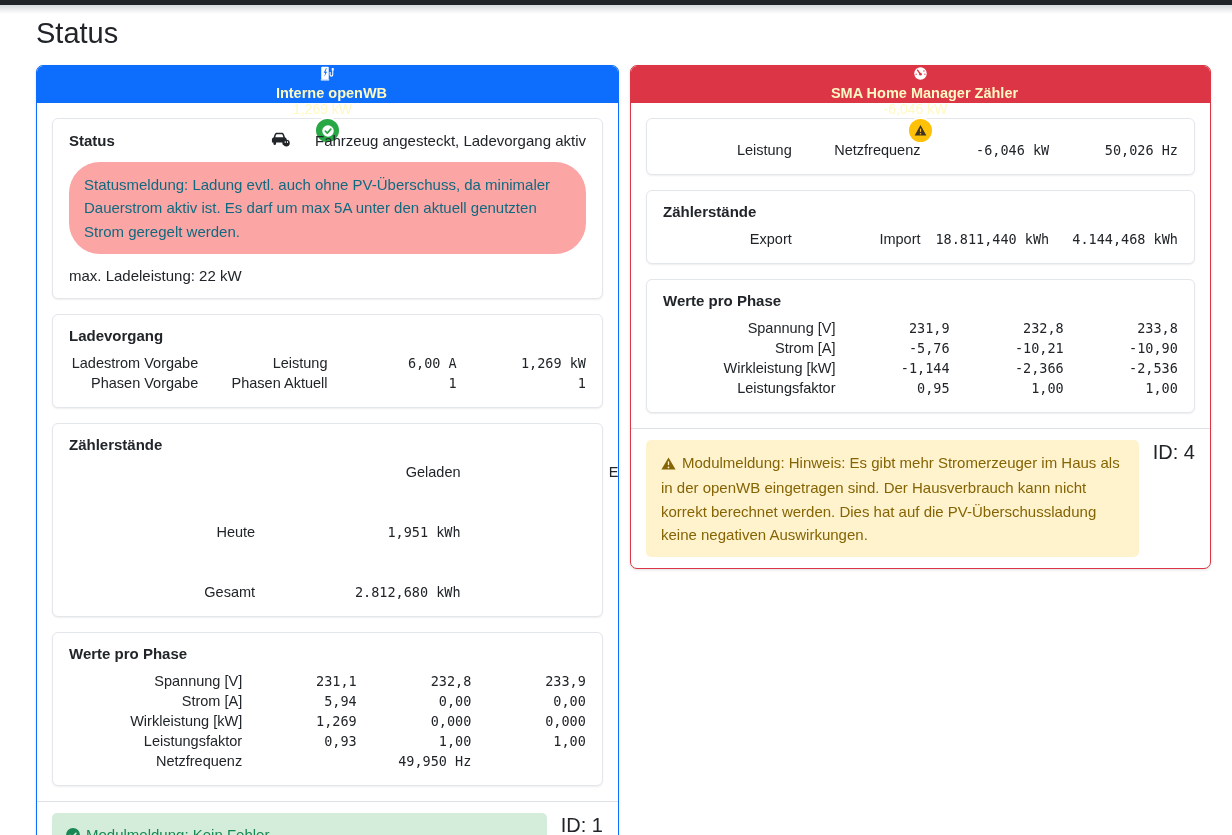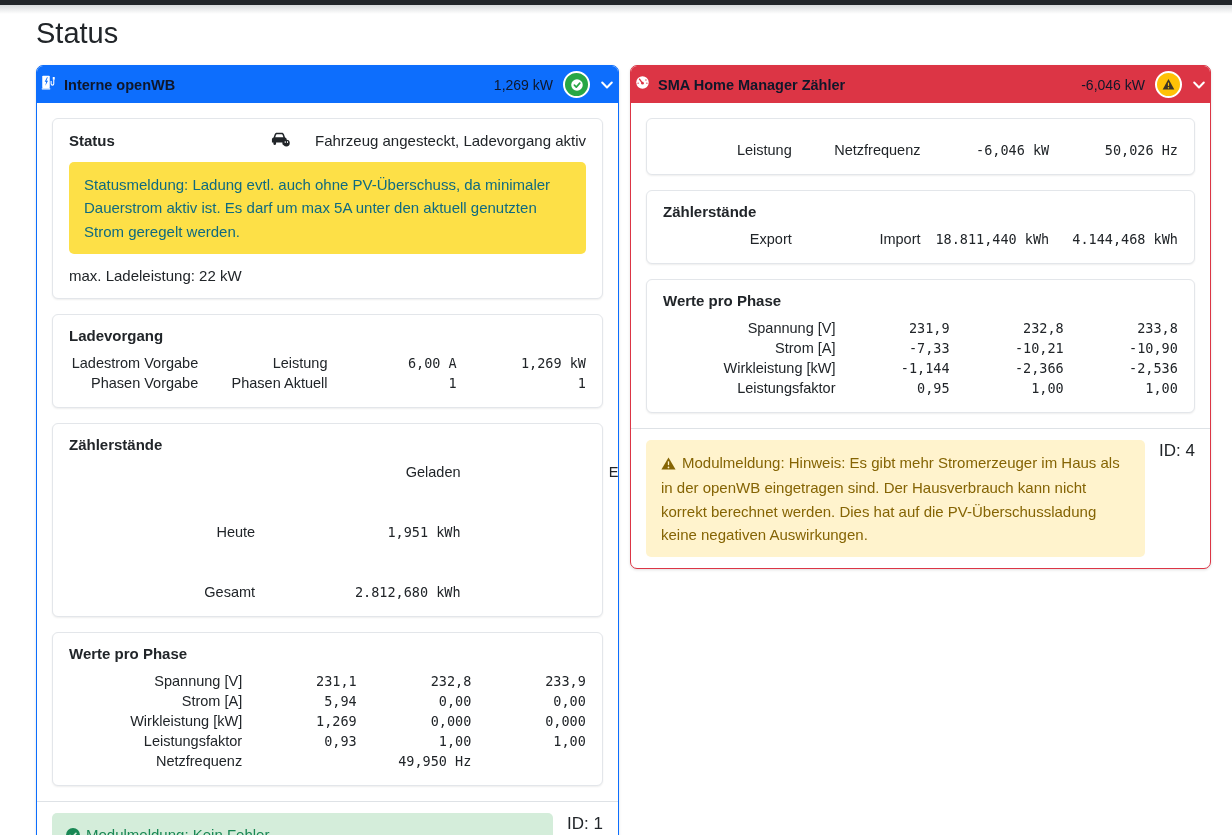--- a/index.html
+++ b/index.html
@@ -10,57 +10,57 @@
   .page { padding:0 21px 0 36px; }
   .page-title { font-size:29px; font-weight:400; color:#212529; margin:3px 0 15px 0; }
 
   .grid { display:grid; grid-template-columns:583px 581px; gap:11px; align-items:stretch; }
   .col { display:flex; flex-direction:column; }
 
   .card { background:#fff; border-radius:7px; border:1px solid #ccc; overflow:hidden;
           box-shadow:0 1px 3px rgba(0,0,0,.13); }
   .card.blue { border-color:#0d6efd; }
   .card.red  { border-color:#dc3545; }
-  .card-header { height:37px; display:flex; align-items:center; padding:0 4px; color:#0f172a; }
+  .card-header { height:37px; display:flex; align-items:center; padding:0 13px; color:#fef9c3;flex-direction:column; }
   .card.blue .card-header { background:#0d6efd; }
   .card.red  .card-header { background:#dc3545; }
   .hdr-title { font-weight:bold; font-size:14.5px; margin-left:8px; }
   .hdr-spacer { flex:1; }
   .hdr-value { font-size:14px; margin-right:10px; }
   .badge-circle { width:27px; height:27px; border-radius:50%; border:2px solid #fff;
     display:flex; align-items:center; justify-content:center; flex:0 0 auto; }
   .badge-circle.green { background:#28a745; }
   .badge-circle.yellow{ background:#ffc107; }
   .chev { margin-left:10px; display:flex; align-items:center; }
 
   .card-body { padding:15px 15px 0 15px; }
   .section { border:1px solid #e3e6ea; border-radius:6px; box-shadow:0 1px 2px rgba(0,0,0,.07);
     padding:12px 16px 14px 16px; margin-bottom:15px; background:#fff; }
   .sec-title { font-weight:bold; font-size:15px; }
   .status-head { display:flex; justify-content:space-between; align-items:center; }
   .status-state { font-size:15px; display:flex; align-items:center; gap:25px; }
 
   .alert { border-radius:5px; padding:11px 15px; font-size:15px; line-height:1.55; }
-  .alert.info { background:#fde047; color:#0f6a80; margin-top:12px; }
+  .alert.info { background:#fca5a5; color:#0f6a80; margin-top:12px;border-radius:31px; }
   .alert.success { background:#d4edda; color:#198754; padding:10px 14px; }
   .alert.warn { background:#fff3cd; color:#856404; padding:11px 15px; }
   .inline-icon { display:inline-block; vertical-align:-2px; margin-right:6px; }
   .max-power { font-size:15px; margin-top:13px; }
 
   .tbl { display:grid; margin-top:9px; font-size:14.5px; row-gap:0; }
   .tbl > div { text-align:right; line-height:20px; }
   .tbl .val { font-family:"DejaVu Sans Mono", monospace; font-size:13.5px; }
   .tbl2 { grid-template-columns:1fr 1fr 1fr 1fr; }
   .tbl3 { grid-template-columns:36% 32% 32%;gap:40px; }
   .tbl4 { grid-template-columns:33.5% 22.16% 22.16% 22.16%; }
 
   .card-footer { border-top:1px solid #dee2e6; padding:11px 15px; display:flex;
     align-items:flex-start; gap:14px; }
   .footer-alert { flex:1; }
-  .footer-id { font-size:17px; padding-top:1px; white-space:nowrap; }
+  .footer-id { font-size:20px; padding-top:1px; white-space:nowrap; }
 </style>
 </head>
 <body>
 
 <div class="topbar"></div>
 <div class="topshadow"></div>
 
 <div class="page">
   <h1 class="page-title">Status</h1>
 
@@ -239,21 +239,21 @@
           </div>
 
           <div class="section">
             <div class="sec-title">Werte pro Phase</div>
             <div class="tbl tbl4">
               <div>Spannung [V]</div>
               <div class="val">231,9</div>
               <div class="val">232,8</div>
               <div class="val">233,8</div>
               <div>Strom [A]</div>
-              <div class="val">-7,33</div>
+              <div class="val">-5,76</div>
               <div class="val">-10,21</div>
               <div class="val">-10,90</div>
               <div>Wirkleistung [kW]</div>
               <div class="val">-1,144</div>
               <div class="val">-2,366</div>
               <div class="val">-2,536</div>
               <div>Leistungsfaktor</div>
               <div class="val">0,95</div>
               <div class="val">1,00</div>
               <div class="val">1,00</div>

